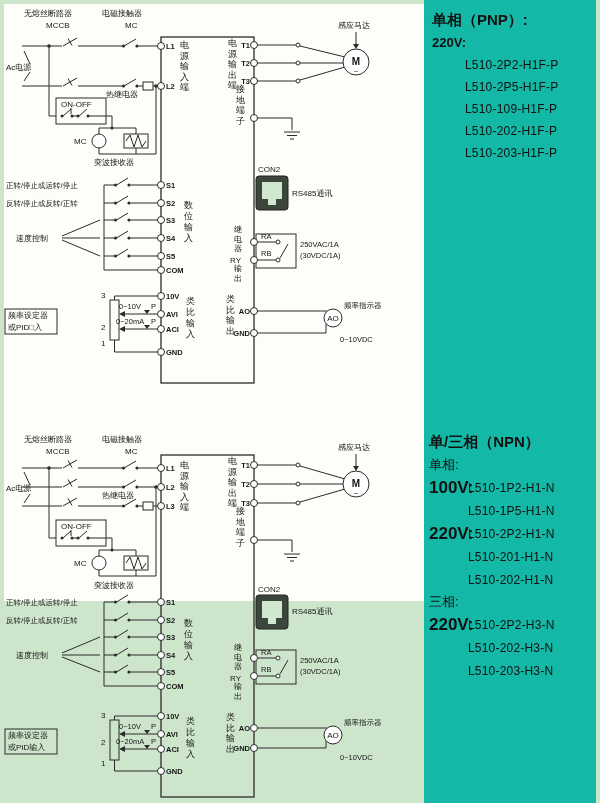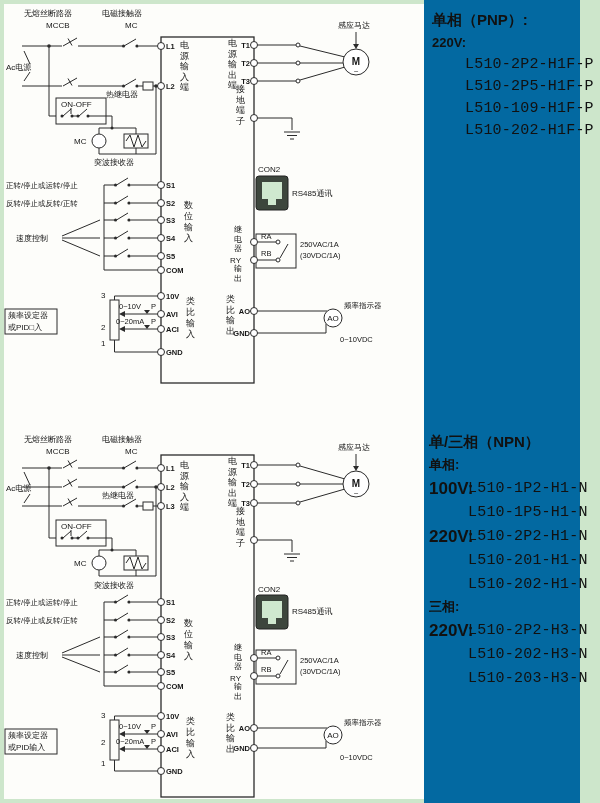--- a/index.html
+++ b/index.html
@@ -1,24 +1,24 @@
 <!DOCTYPE html>
 <html><head>
 <meta charset="utf-8">
 <style>
   *{margin:0;padding:0;box-sizing:border-box}
   html,body{background:#cde6cb}
   #page{position:relative;width:600px;height:803px;background:#cde6cb;overflow:hidden;
         font-family:"Liberation Sans","DejaVu Sans",sans-serif;color:#111}
-  #diagram-panel{position:absolute;left:4px;top:4px;width:420px;height:795px;background:#fdfdfa}
-  #side-panel{position:absolute;left:424px;top:0;width:156px;height:803px;background:#0369a1}
+  #diagram-panel{position:absolute;left:4px;top:4px;width:420px;height:597px;background:#fdfdfa}
+  #side-panel{position:absolute;left:424px;top:0;width:172px;height:803px;background:#14b8a6}
   .sec-title{font-size:15px;font-weight:bold;line-height:24px;white-space:nowrap}
   .volt{font-size:13px;font-weight:bold;line-height:22px}
-  .sub{font-size:13px;font-weight:bold;line-height:22px}
-  .model{font-family:Liberation Mono, monospace;font-size:15px;line-height:22px;letter-spacing:.2px;white-space:nowrap}
+  .sub{font-size:13px;font-weight:normal;line-height:22px}
+  .model{font-family:Liberation Sans, sans-serif;font-size:12px;line-height:22px;letter-spacing:.2px;white-space:nowrap}
   .pnp{position:absolute;left:8px;top:8px}
   .pnp .model{padding-left:33px}
   .npn{position:absolute;left:5px;top:430px}
   .mrow{line-height:22px;white-space:nowrap}
   .pfx{display:inline-block;width:39px;font-weight:bold;font-size:17px;vertical-align:bottom}
   svg{display:block}
   svg text{font-family:"Liberation Sans","DejaVu Sans",sans-serif;fill:#151515;font-size:9px}
   text.s8{font-size:8px}
   text.s75{font-size:7.5px}
   text.term{font-size:7.5px;font-weight:bold}
@@ -431,20 +431,21 @@
   </div>
 
   <div id="side-panel">
     <div class="pnp">
       <div class="sec-title">单相（PNP）:</div>
       <div class="volt">220V:</div>
       <div class="model">L510-2P2-H1F-P</div>
       <div class="model">L510-2P5-H1F-P</div>
       <div class="model">L510-109-H1F-P</div>
       <div class="model">L510-202-H1F-P</div>
+      <div class="model">L510-203-H1F-P</div>
     </div>
     <div class="npn">
       <div class="sec-title">单/三相（NPN）</div>
       <div class="sub">单相:</div>
       <div class="mrow"><span class="pfx">100V:</span><span class="model">L510-1P2-H1-N</span></div>
       <div class="mrow"><span class="pfx"></span><span class="model">L510-1P5-H1-N</span></div>
       <div class="mrow"><span class="pfx">220V:</span><span class="model">L510-2P2-H1-N</span></div>
       <div class="mrow"><span class="pfx"></span><span class="model">L510-201-H1-N</span></div>
       <div class="mrow"><span class="pfx"></span><span class="model">L510-202-H1-N</span></div>
       <div class="sub">三相:</div>

